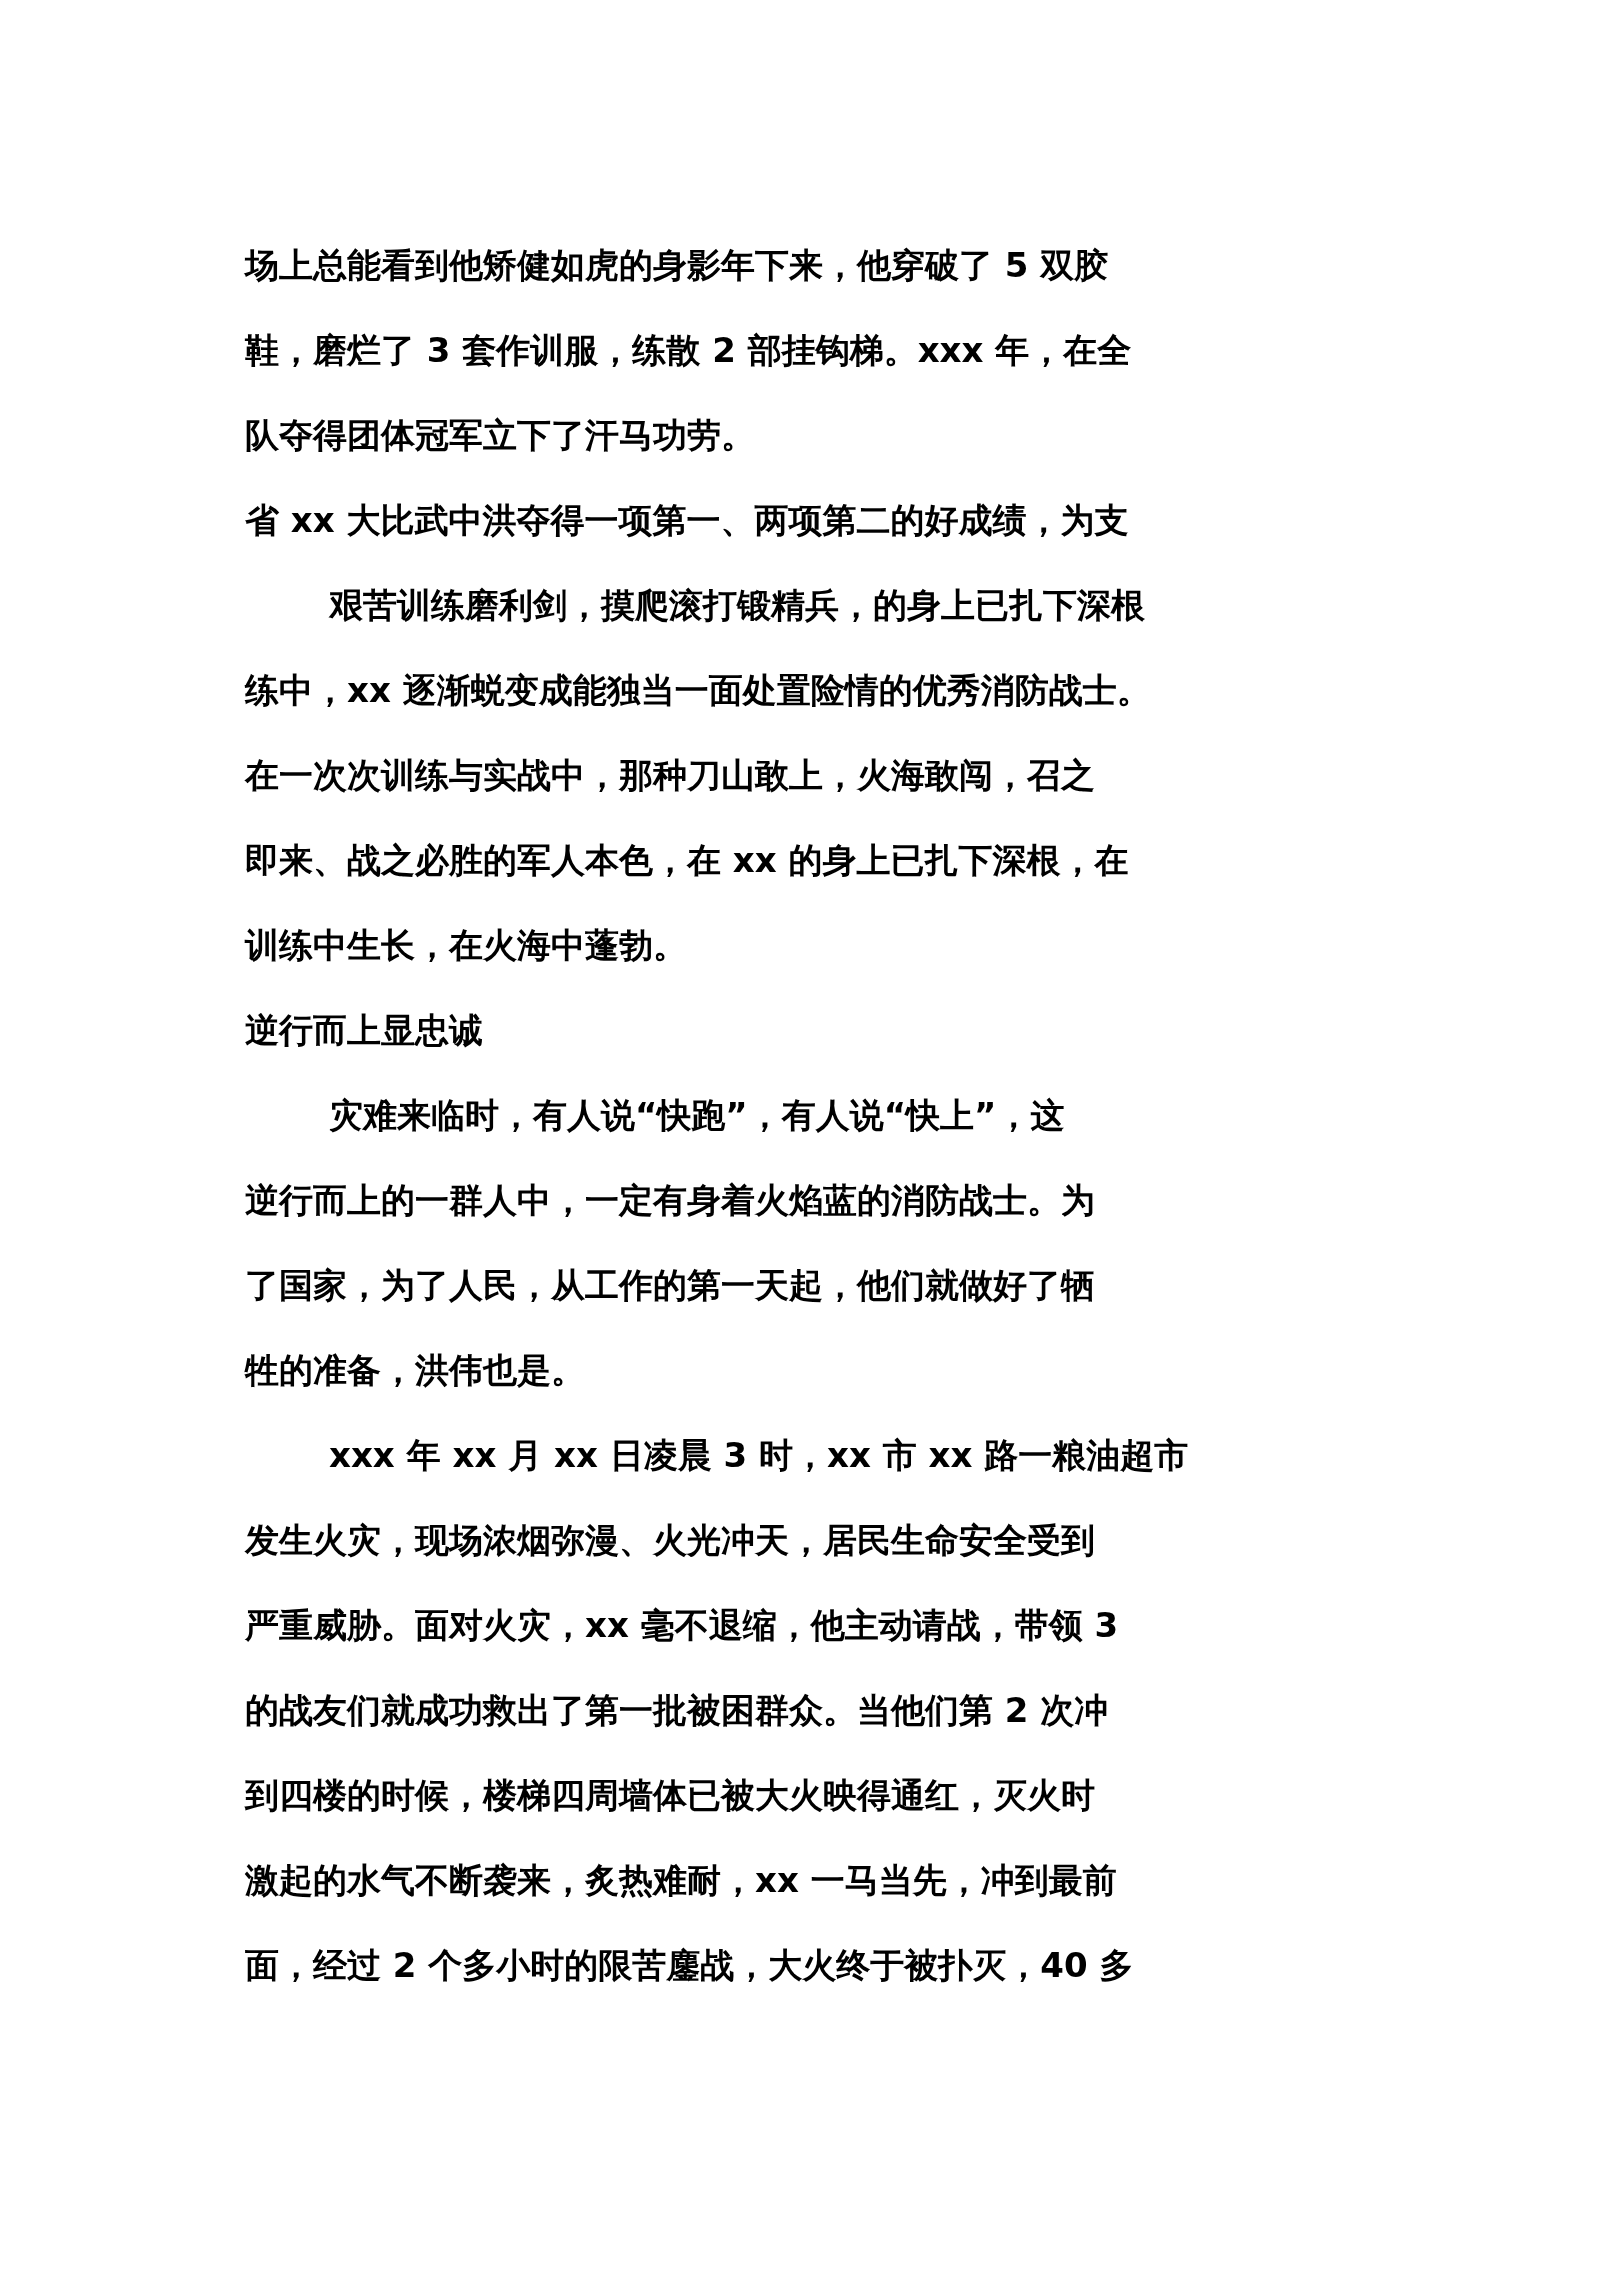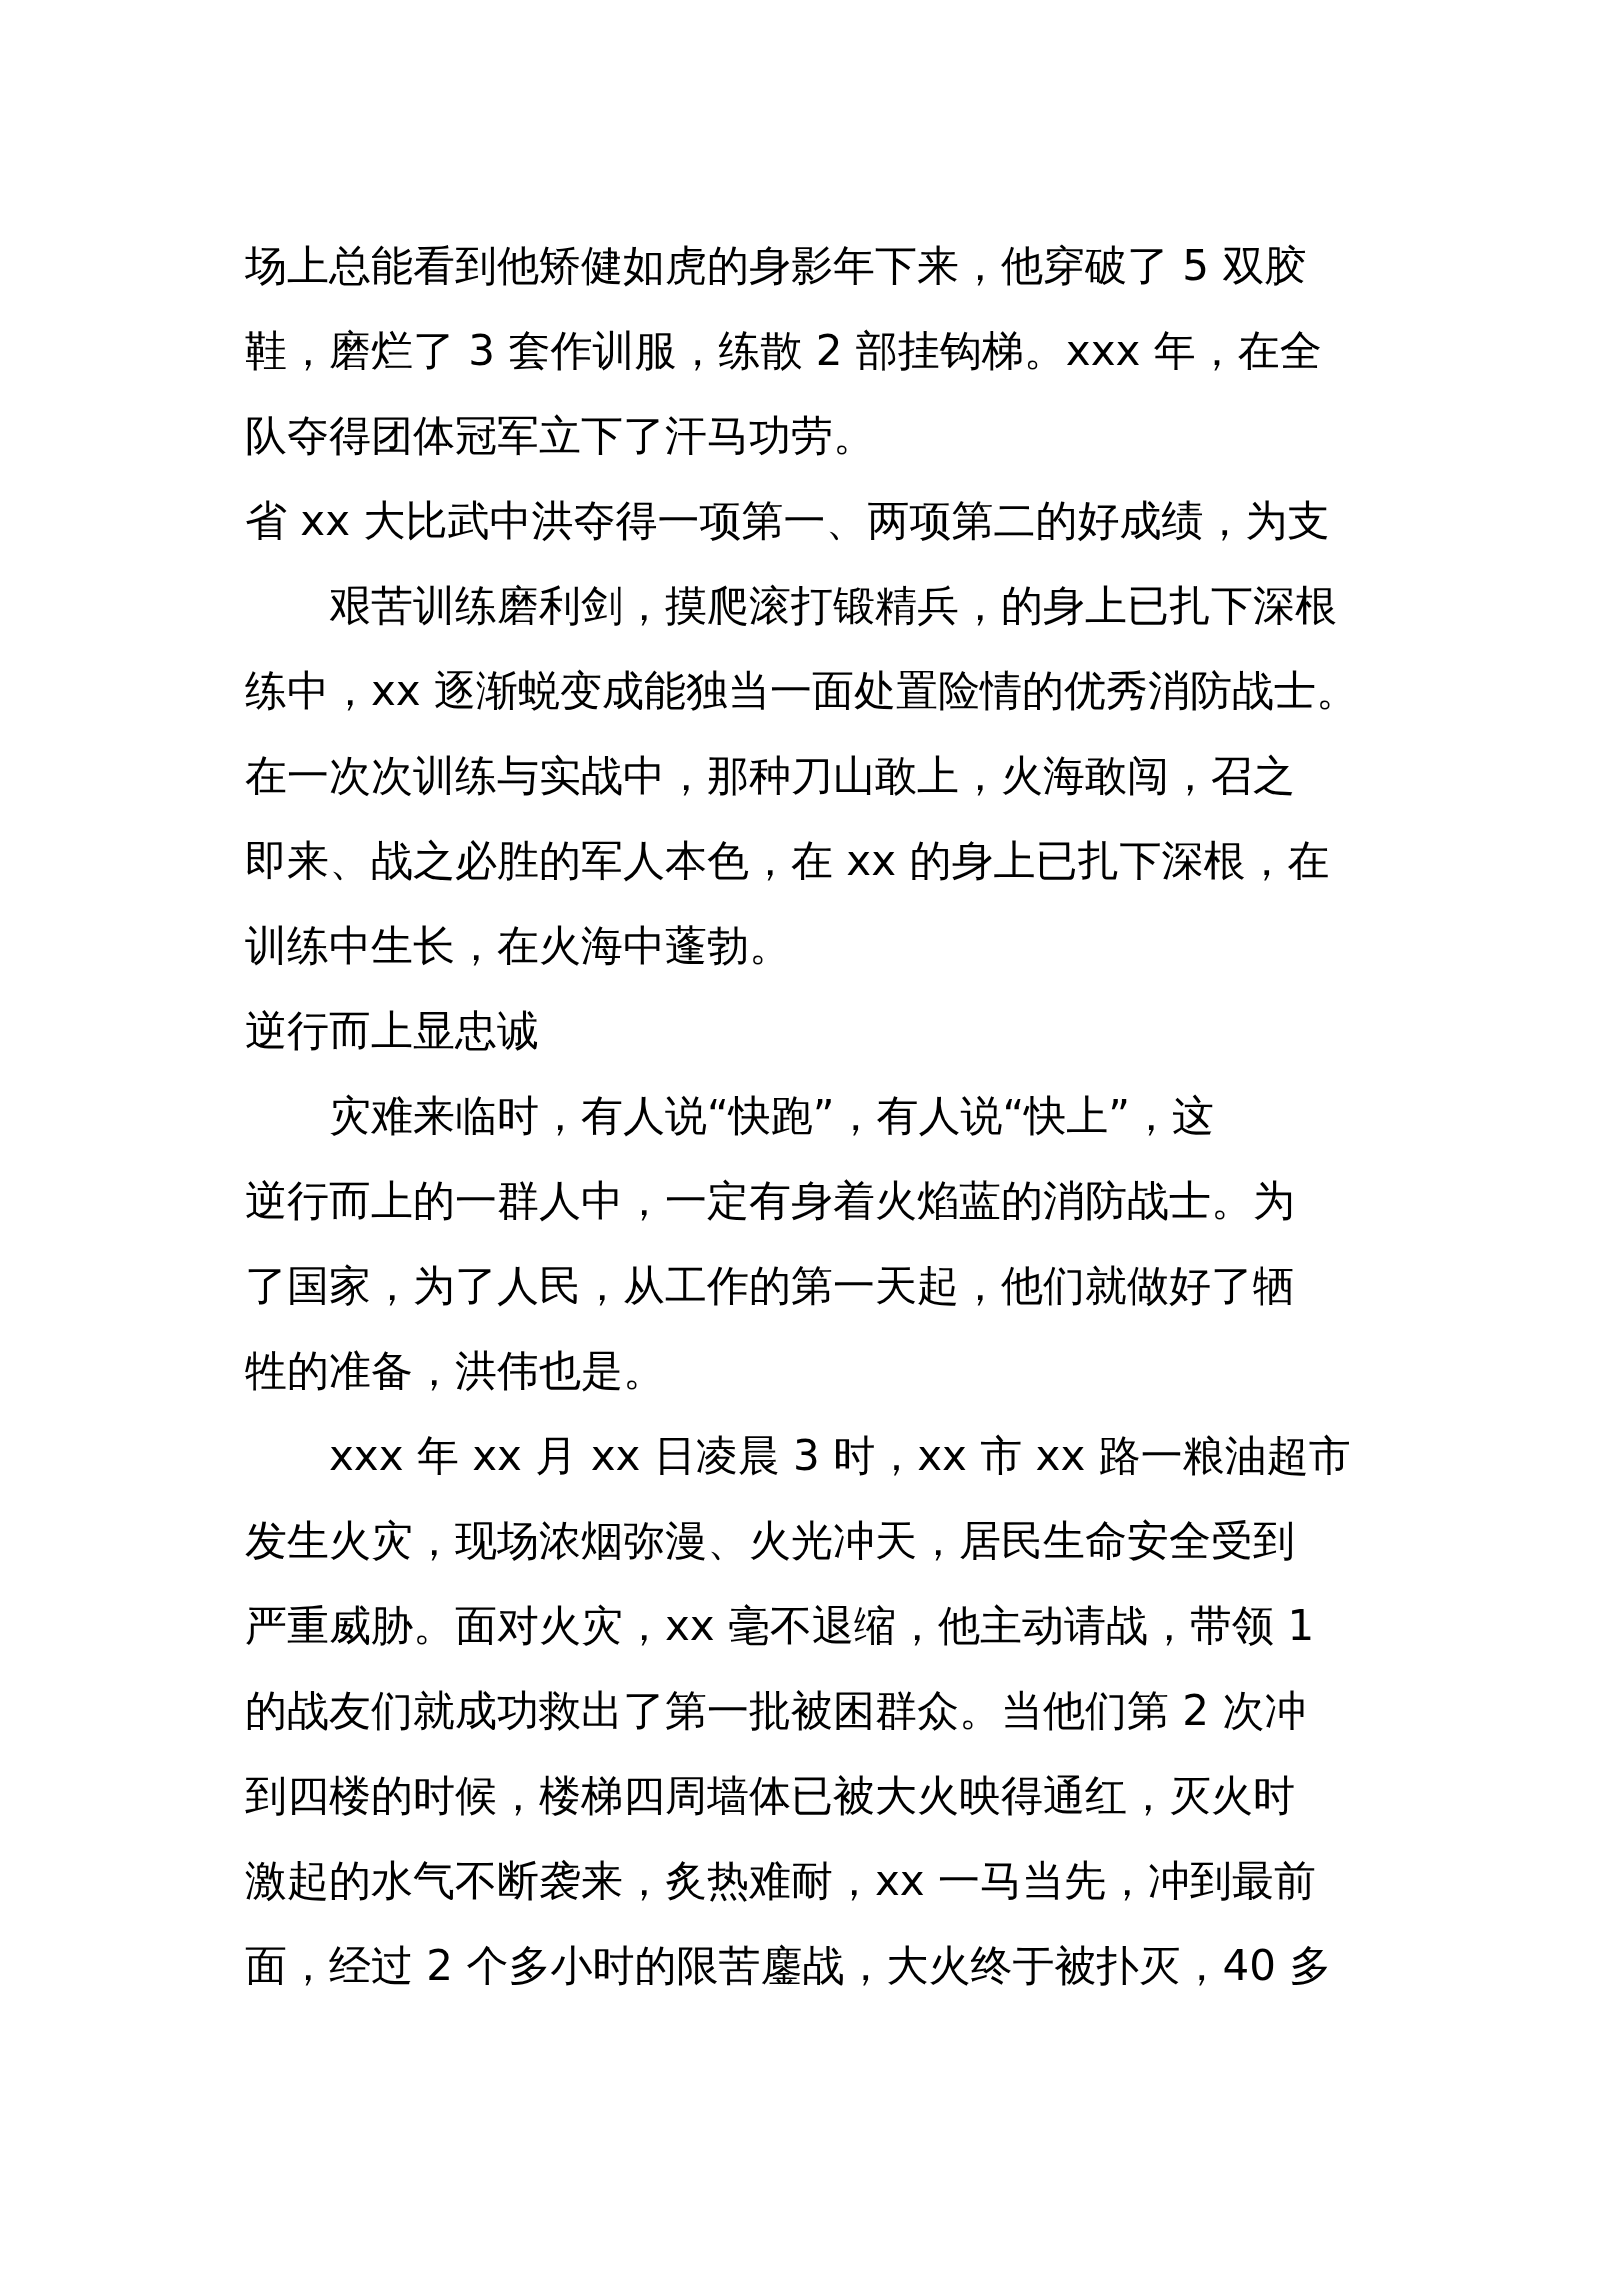--- a/index.html
+++ b/index.html
@@ -25,23 +25,24 @@
     }
     .content {
       position: absolute;
       left: 245px;
       top: 223px;
       width: 1147px;
     }
     .line {
       height: 85px;
       line-height: 85px;
-      font-size: 42px;
+      font-size: 34px;
       white-space: nowrap;
       letter-spacing: 0px;
+      font-weight: bold;
     }
     .line.indent {
       padding-left: 84px;
     }
     .line.heading {
       text-align: left;
       padding-left: 0;
     }
   </style>
 </head>
@@ -72,21 +73,21 @@
     <div>
       <div class="line indent">灾难来临时，有人说“快跑”，有人说“快上”，这</div>
       <div class="line">逆行而上的一群人中，一定有身着火焰蓝的消防战士。为</div>
       <div class="line">了国家，为了人民，从工作的第一天起，他们就做好了牺</div>
       <div class="line">牲的准备，洪伟也是。</div>
     </div>
 
     <div>
       <div class="line indent">xxx 年 xx 月 xx 日凌晨 3 时，xx 市 xx 路一粮油超市</div>
       <div class="line">发生火灾，现场浓烟弥漫、火光冲天，居民生命安全受到</div>
-      <div class="line">严重威胁。面对火灾，xx 毫不退缩，他主动请战，带领 1</div>
+      <div class="line">严重威胁。面对火灾，xx 毫不退缩，他主动请战，带领 3</div>
       <div class="line">的战友们就成功救出了第一批被困群众。当他们第 2 次冲</div>
       <div class="line">到四楼的时候，楼梯四周墙体已被大火映得通红，灭火时</div>
       <div class="line">激起的水气不断袭来，炙热难耐，xx 一马当先，冲到最前</div>
       <div class="line">面，经过 2 个多小时的限苦鏖战，大火终于被扑灭，40 多</div>
     </div>
 
   </div>
 </div>
 
 

